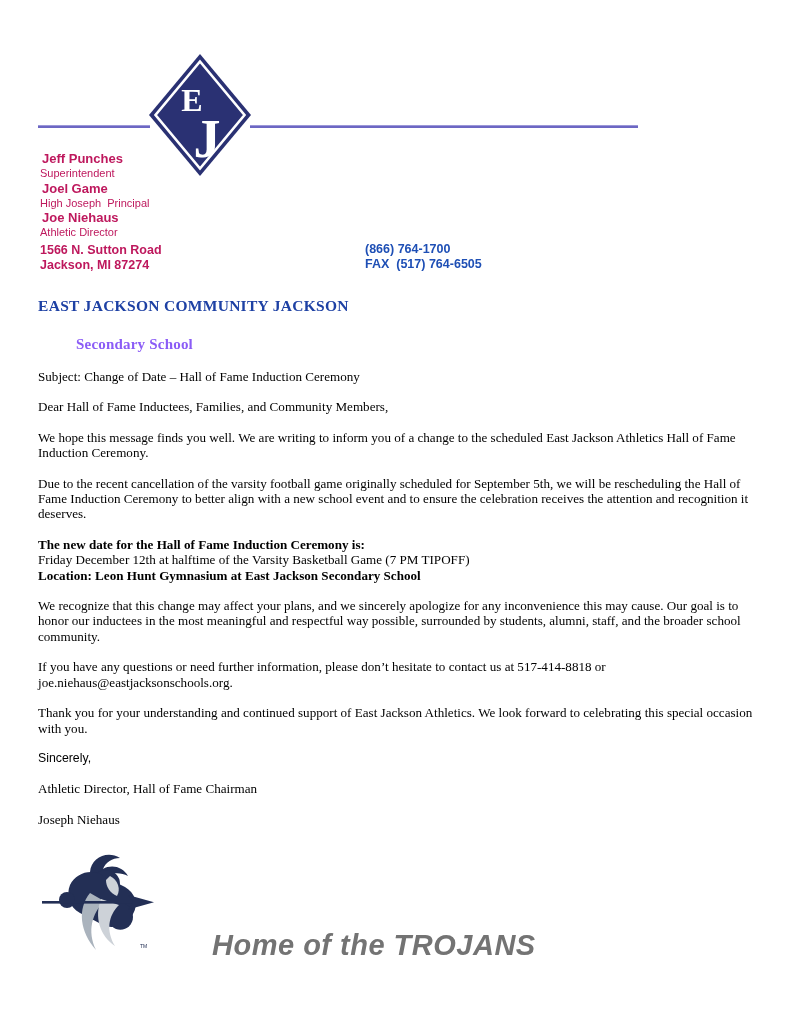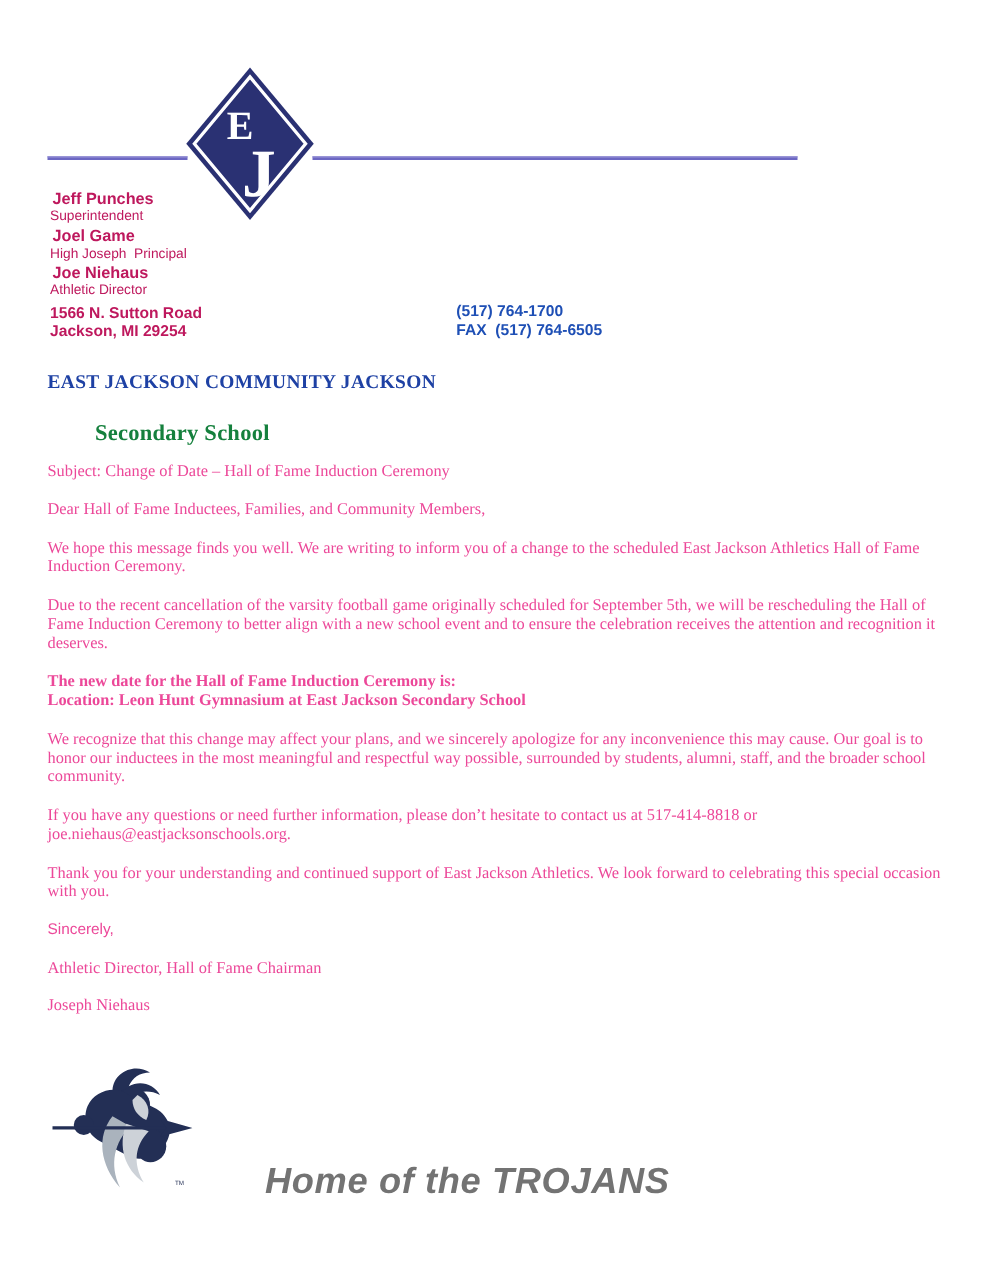--- a/index.html
+++ b/index.html
@@ -37,29 +37,29 @@
   
   .district-heading {
     position: absolute; left: 38px; top: 297px;
     font-family: "Liberation Serif", serif;
     font-size: 15.5px; font-weight: bold; letter-spacing: 0.3px;
     color: #1e41a4;
   }
   .school-heading {
     position: absolute; left: 76px; top: 336px;
     font-family: "Liberation Serif", serif;
-    font-size: 18px; font-weight: bold; letter-spacing: 0.2px;
-    color: #15803d;
+    font-size: 15px; font-weight: bold; letter-spacing: 0.2px;
+    color: #8b5cf6;
   }
 
   
   .letter-body {
     position: absolute; left: 38px; top: 369px; width: 722px;
     font-family: "Liberation Serif", serif;
-    font-size: 13.1px; line-height: 15.4px; color: #ec4899;
+    font-size: 13.1px; line-height: 15.4px; color: #000000;
   }
   .letter-body p { margin: 0 0 15px 0; }
   .date-block p { margin: 0; }
   .date-block { margin-bottom: 15px; }
   .bold { font-weight: bold; }
   .closing-sans { font-family: "Liberation Sans", sans-serif; font-size: 12.3px; }
 
   
   .trojan-logo { position: absolute; left: 40px; top: 851px; }
   .tagline {
@@ -87,40 +87,41 @@
 
   <div class="staff-block">
     <div class="staff-name">Jeff Punches</div>
     <div class="staff-title">Superintendent</div>
     <div class="staff-name">Joel Game</div>
     <div class="staff-title">High Joseph  Principal</div>
     <div class="staff-name">Joe Niehaus</div>
     <div class="staff-title">Athletic Director</div>
     <div class="address-block">
       <div class="address-line">1566 N. Sutton Road</div>
-      <div class="address-line">Jackson, MI 29254</div>
+      <div class="address-line">Jackson, MI 87274</div>
     </div>
   </div>
 
   <div class="phone-block">
-    <div class="phone-line">(517) 764-1700</div>
+    <div class="phone-line">(866) 764-1700</div>
     <div class="phone-line">FAX  (517) 764-6505</div>
   </div>
 
   <div class="district-heading">EAST JACKSON COMMUNITY JACKSON</div>
   <div class="school-heading">Secondary School</div>
 
   <div class="letter-body">
     <p>Subject: Change of Date – Hall of Fame Induction Ceremony</p>
     <p>Dear Hall of Fame Inductees, Families, and Community Members,</p>
     <p>We hope this message finds you well. We are writing to inform you of a change to the scheduled East Jackson Athletics Hall of Fame Induction Ceremony.</p>
     <p>Due to the recent cancellation of the varsity football game originally scheduled for September 5th, we will be rescheduling the Hall of Fame Induction Ceremony to better align with a new school event and to ensure the celebration receives the attention and recognition it deserves.</p>
 
     <div class="date-block">
       <p class="bold">The new date for the Hall of Fame Induction Ceremony is:</p>
+      <p>Friday December 12th at halftime of the Varsity Basketball Game (7 PM TIPOFF)</p>
       <p class="bold">Location: Leon Hunt Gymnasium at East Jackson Secondary School</p>
     </div>
 
     <p>We recognize that this change may affect your plans, and we sincerely apologize for any inconvenience this may cause. Our goal is to honor our inductees in the most meaningful and respectful way possible, surrounded by students, alumni, staff, and the broader school community.</p>
     <p>If you have any questions or need further information, please don’t hesitate to contact us at 517-414-8818 or joe.niehaus@eastjacksonschools.org.</p>
     <p>Thank you for your understanding and continued support of East Jackson Athletics. We look forward to celebrating this special occasion with you.</p>
 
     <p class="closing-sans">Sincerely,</p>
     <p>Athletic Director, Hall of Fame Chairman</p>
     <p>Joseph Niehaus</p>

